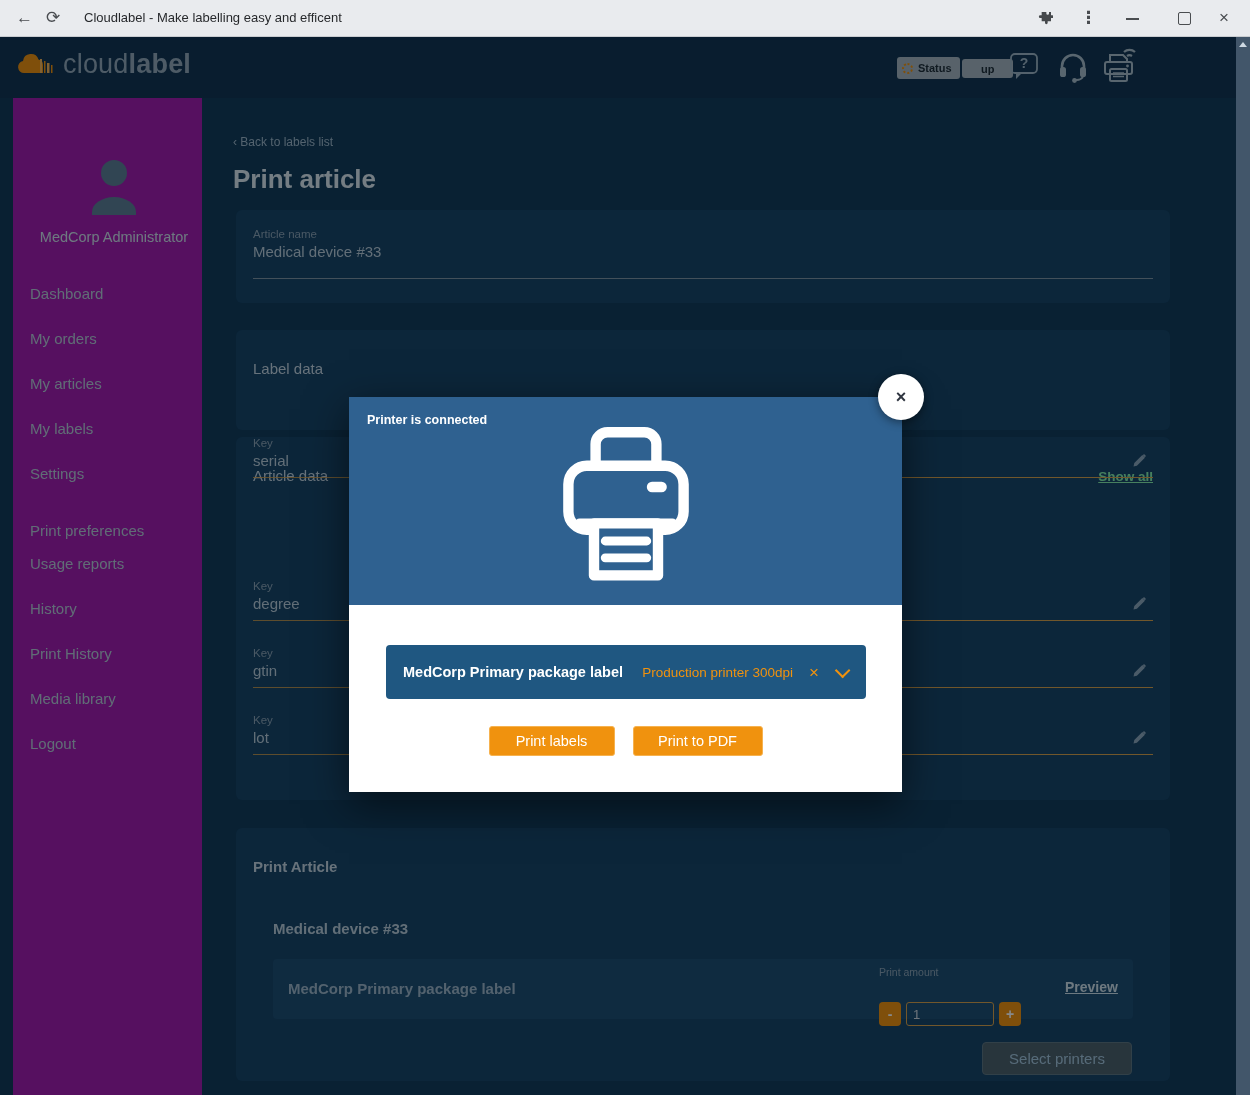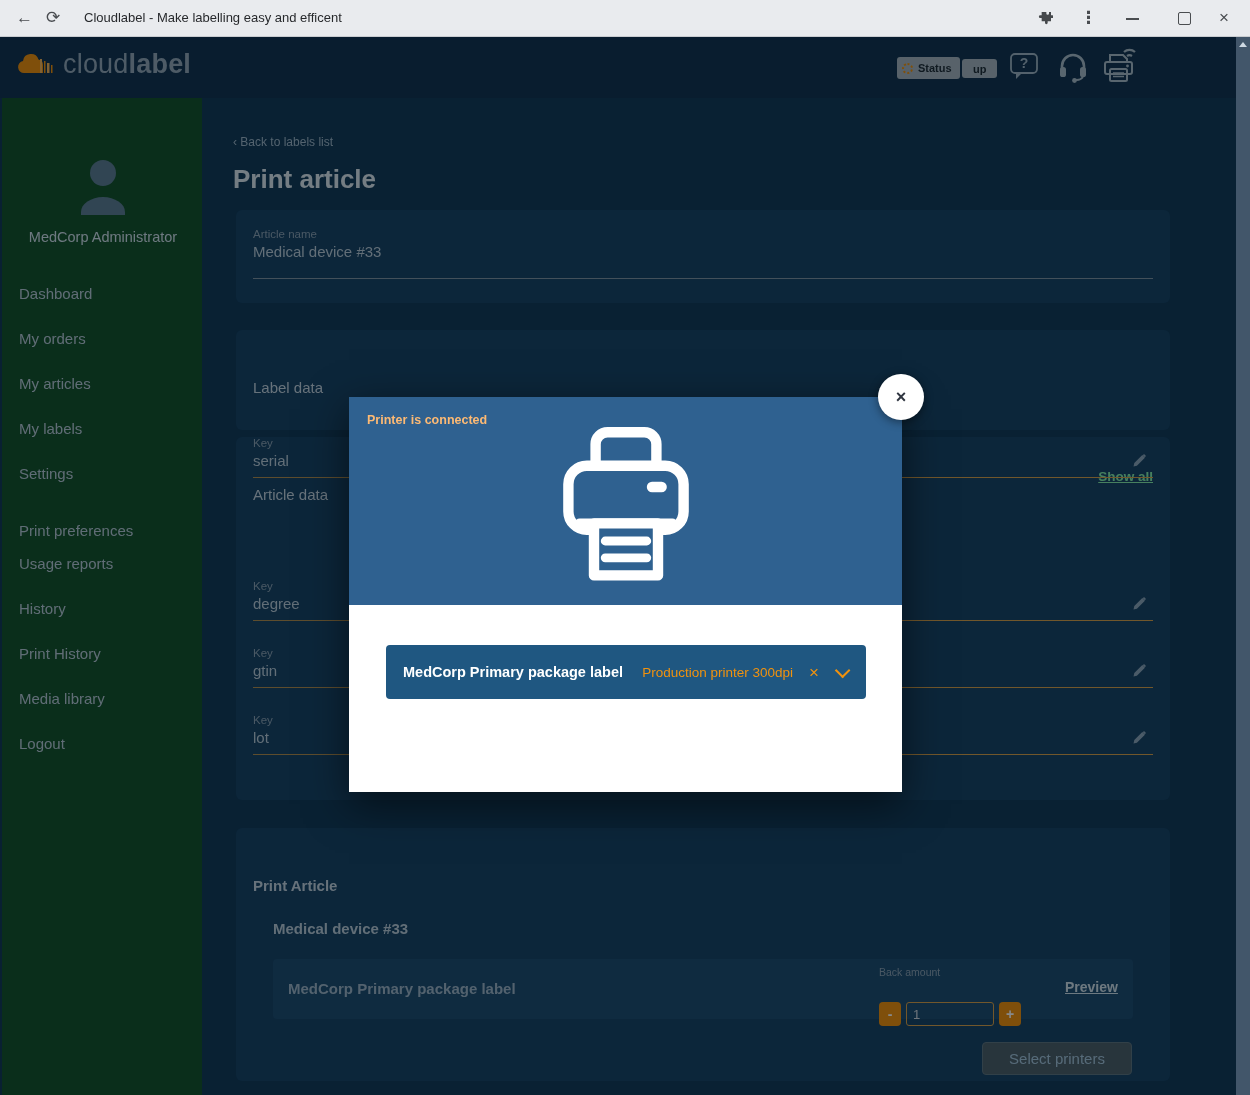--- a/index.html
+++ b/index.html
@@ -16,48 +16,48 @@
   .chrome-title{position:absolute;left:84px;top:0;line-height:36px;font-size:13px;color:#27292c;}
   .puzzle{position:absolute;left:1037px;top:10px;}
   .kebab{left:1080px;font-weight:bold;font-size:15px;}
   .win-min{position:absolute;left:1126px;top:18px;width:13px;height:2px;background:#4a4d50;}
   .win-max{position:absolute;left:1178px;top:12px;width:11px;height:11px;border:1.6px solid #4a4d50;border-radius:2px;}
   .win-close{left:1219px;font-size:19px;}
 
   
   .app{position:absolute;left:0;top:36px;width:1250px;height:1059px;background:#123a57;overflow:hidden;}
   .app-header{position:absolute;left:0;top:0;width:1250px;height:62px;background:#113451;}
-  .sidebar{position:absolute;left:2px;top:62px;width:202px;height:997px;background:#14532d;}
+  .sidebar{position:absolute;left:13px;top:62px;width:202px;height:997px;background:#a21caf;}
   .content{position:absolute;left:202px;top:62px;right:0;bottom:0;background:#113b59;}
 
   
   .logo{position:absolute;left:16px;top:13px;display:flex;align-items:center;gap:9px;}
   .logo-text{font-size:27px;color:#93a9ba;letter-spacing:.2px;}
   .logo-text .lt1{font-weight:300;}
   .logo-text .lt2{font-weight:700;}
 
   
   .status-pill{position:absolute;left:897px;top:21px;height:22px;background:#a6b6c0;border-radius:3px;
      display:flex;align-items:center;gap:5px;padding:0 8px 0 5px;}
   .status-pill .txt{font-size:11px;font-weight:700;color:#1e2c36;}
   .gear{width:11px;height:11px;border:2px dotted #f0920e;border-radius:50%;box-sizing:border-box;}
   .up-pill{position:absolute;left:962px;top:23px;height:19px;background:#a6b6c0;border-radius:3px;
-     display:flex;align-items:center;padding:0 11px;font-size:11px;font-weight:700;color:#1e2c36;}
+     display:flex;align-items:center;padding:0 19px;font-size:11px;font-weight:700;color:#1e2c36;}
   .hdr-icon{position:absolute;top:14px;}
 
   
   .avatar{position:absolute;left:72px;top:58px;}
   .side-user{position:absolute;left:0;top:131px;width:202px;text-align:center;font-size:14.5px;color:#cfe0ea;}
   .nav-item{position:absolute;left:17px;font-size:15px;color:#b6cad7;cursor:pointer;}
 
   
   .back-link{position:absolute;left:31px;top:37px;font-size:12px;color:#9fb8ca;cursor:pointer;}
   .page-title{position:absolute;left:31px;top:66px;font-size:26px;font-weight:700;color:#dce8f0;}
   .card{position:absolute;left:34px;width:934px;background:#174467;border-radius:6px;}
-  .card-title{position:absolute;left:17px;top:30px;font-size:15px;color:#c3d4e0;margin-top:19px;}
+  .card-title{position:absolute;left:17px;top:30px;font-size:15px;color:#c3d4e0;}
   .field-label{font-size:11.5px;color:#8ba3b5;}
   .field-value{font-size:15px;color:#b9cdda;margin-top:3px;}
 
   .card1{top:112px;height:93px;}
   .card1-field{position:absolute;left:17px;right:17px;top:18px;padding-bottom:18px;border-bottom:1px solid #7f93a2;}
 
   .card2{top:232px;height:100px;}
   .card3{top:339px;height:363px;}
   .show-all{position:absolute;right:17px;top:32px;font-size:13.5px;font-weight:700;color:#86efac;
             text-decoration:underline;cursor:pointer;}
@@ -88,21 +88,21 @@
 
   
   .overlay{position:absolute;left:0;top:0;width:1250px;height:1059px;background:rgba(0,4,9,.47);z-index:50;}
   .scrollbar{position:absolute;left:1236px;top:0;width:14px;height:1059px;background:#42566a;z-index:60;}
   .sb-up{position:absolute;left:3px;top:6px;width:0;height:0;border-left:4px solid transparent;
          border-right:4px solid transparent;border-bottom:5px solid #cfd9e2;}
 
   .modal{position:absolute;left:349px;top:361px;width:553px;height:395px;z-index:100;
          box-shadow:0 12px 40px rgba(0,0,0,.55);}
   .modal-head{position:absolute;left:0;top:0;width:553px;height:208px;background:#2f6190;}
-  .modal-status{position:absolute;left:18px;top:16px;font-size:12.5px;font-weight:600;color:#fdba74;}
+  .modal-status{position:absolute;left:18px;top:16px;font-size:12.5px;font-weight:600;color:#ffffff;}
   .modal-printer{position:absolute;left:197px;top:20px;}
   .modal-body{position:absolute;left:0;top:208px;width:553px;height:187px;background:#ffffff;}
   .printer-bar{position:absolute;left:37px;top:40px;width:480px;height:54px;background:#1f5781;border-radius:4px;
       display:flex;align-items:center;padding:0 20px 0 17px;box-sizing:border-box;cursor:pointer;}
   .pb-label{font-size:14.5px;font-weight:700;color:#ffffff;}
   .pb-printer{margin-left:auto;font-size:13.5px;color:#f0920e;}
   .pb-x{margin-left:16px;font-size:17px;color:#f0920e;line-height:1;cursor:pointer;}
   .pb-chevron{margin-left:16px;width:9px;height:9px;border-right:2px solid #f0920e;border-bottom:2px solid #f0920e;
       transform:rotate(45deg) translateY(-3px);cursor:pointer;}
   .modal-btns{position:absolute;left:0;top:121px;width:553px;display:flex;justify-content:center;gap:18px;}
@@ -272,21 +272,21 @@
         </div>
       </div>
     </div>
 
     <div class="card card4">
       <div class="card-title" style="font-weight:600;">Print Article</div>
       <div class="pa-article">Medical device #33</div>
       <div class="pa-row">
         <div class="pa-row-label">MedCorp Primary package label</div>
         <div class="amount-block">
-          <div class="amount-label">Back amount</div>
+          <div class="amount-label">Print amount</div>
           <div class="stepper" style="position:relative;margin-top:5px;">
             <div class="step-btn">-</div>
             <input class="amount-input" value="1" style="">
             <div class="step-btn">+</div>
           </div>
         </div>
         <div class="preview">Preview</div>
       </div>
       <button class="select-printers">Select printers</button>
     </div>
@@ -312,17 +312,21 @@
         </svg>
       </span>
     </div>
     <div class="modal-body">
       <div class="printer-bar">
         <span class="pb-label">MedCorp Primary package label</span>
         <span class="pb-printer">Production printer 300dpi</span>
         <span class="pb-x">×</span>
         <span class="pb-chevron"></span>
       </div>
+      <div class="modal-btns">
+        <button class="orange-btn btn-print-labels">Print labels</button>
+        <button class="orange-btn btn-print-pdf">Print to PDF</button>
+      </div>
     </div>
   </div>
   <div class="modal-close">×</div>
 
 </div>
 
 </body></html>

